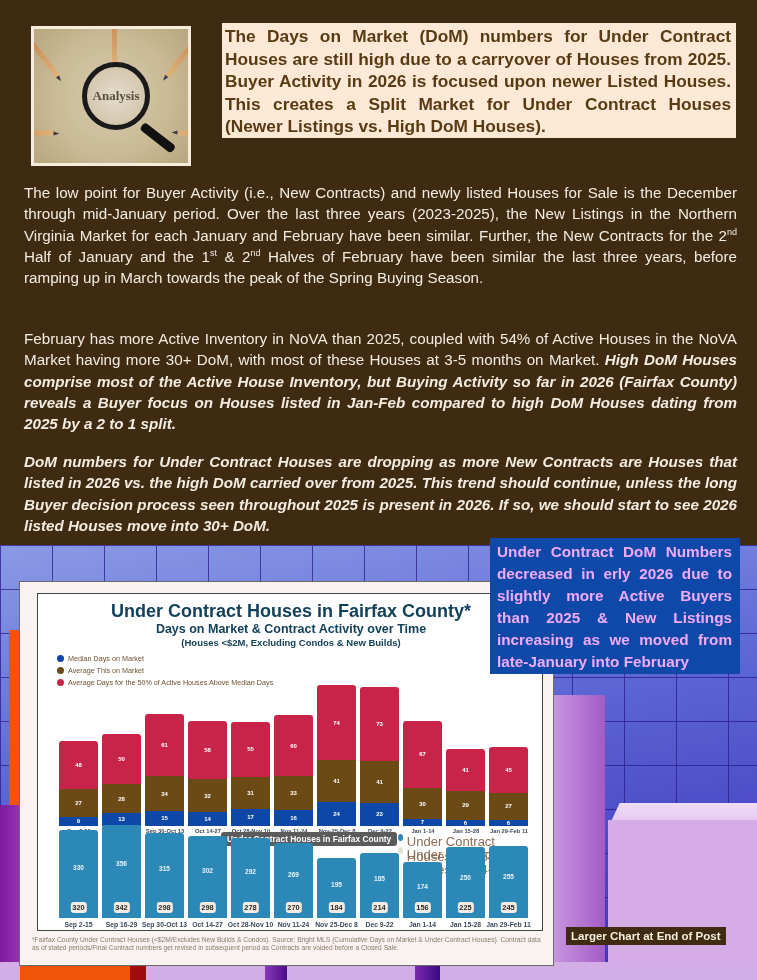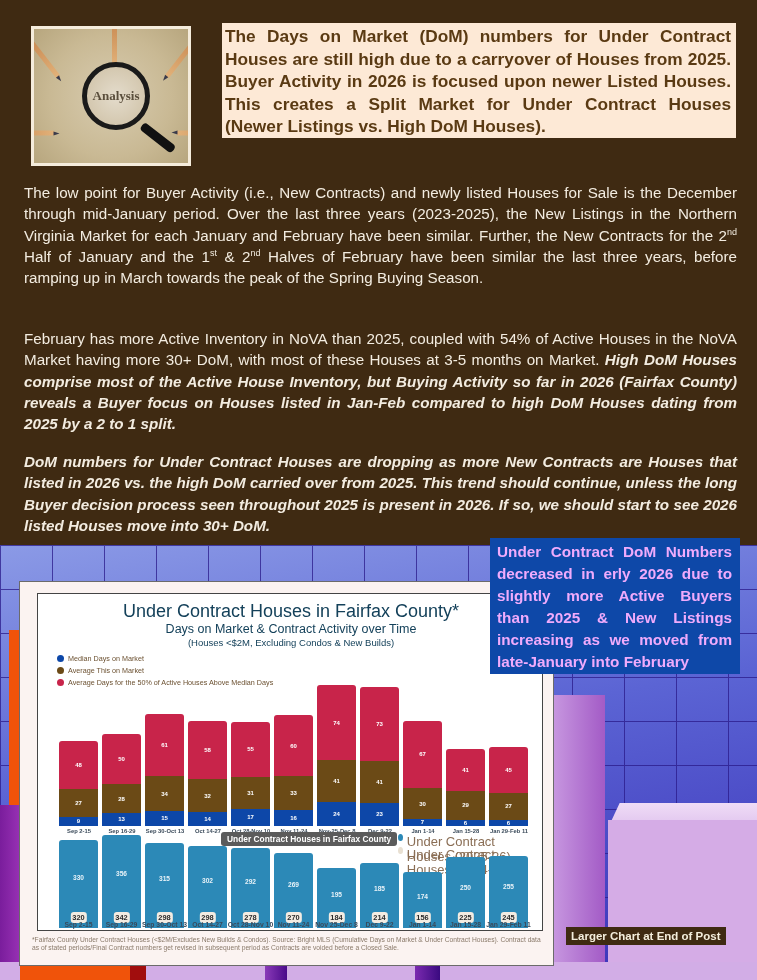--- a/index.html
+++ b/index.html
@@ -33,39 +33,39 @@
   .cube-top { position: absolute; left: 608px; top: 258px; width: 149px; height: 25px; background: linear-gradient(#efdcf6,#e0c3ee); transform: skewX(-25deg); transform-origin: 0 100%; }
   .pillar { position: absolute; left: 540px; top: 150px; width: 65px; height: 285px; background: linear-gradient(90deg,#d0a6e6,#a35bc6); }
   .bottom-strip { position: absolute; left: 0; top: 417px; width: 757px; height: 18px; background: #d2ade6; }
   .strip-org { position: absolute; left: 20px; top: 417px; width: 110px; height: 18px; background: #f0530a; }
   .strip-red { position: absolute; left: 130px; top: 417px; width: 16px; height: 18px; background: #a10d0d; }
   .strip-p1 { position: absolute; left: 265px; top: 417px; width: 22px; height: 18px; background: linear-gradient(90deg,#8a3ab8,#4a0a8a); }
   .strip-p2 { position: absolute; left: 415px; top: 417px; width: 25px; height: 18px; background: linear-gradient(90deg,#7b2ab0,#3a0a80); }
 
   .card { position: absolute; left: 19px; top: 581px; width: 535px; height: 385px; background: #fbf3f1; border: 1.5px solid #6b6b6b; }
   .card-inner { position: absolute; left: 17px; top: 11px; width: 506px; height: 338px; background: #fff; border: 1.5px solid #444; }
-  .ctitle { position: absolute; left: 0; width: 506px; text-align: center; color: #14415a; font-weight: normal; }
+  .ctitle { position: absolute; left: 0; width: 506px; text-align: center; color: #14415a; font-weight: bold; }
   .ct1 { top: 7px; font-size: 18px; }
   .ct2 { top: 28px; font-size: 12.5px; }
   .ct3 { top: 43px; font-size: 9.5px; }
 
   .legend { position: absolute; left: 19px; top: 58px; }
   .leg-row { display: flex; align-items: center; height: 12px; font-size: 7.2px; color: #6b5030; }
   .dot { width: 7px; height: 7px; border-radius: 50%; margin-right: 4px; }
 
   .bars1 { position: absolute; left: 19px; top: 90px; width: 470px; height: 142px; }
   .bar1 { position: absolute; bottom: 0; width: 39px; border-radius: 3px 3px 0 0; overflow: hidden; display: flex; flex-direction: column; }
   .seg { width: 100%; display: flex; align-items: center; justify-content: center; color: #fff; font-size: 6px; font-weight: bold; }
   .xlab1 { position: absolute; top: 234px; width: 50px; text-align: center; font-size: 5.8px; font-weight: bold; color: #3a4a5a; }
 
   .subtitle-pill { position: absolute; left: 183px; top: 238px; background: #5b5b5b; color: #fff; font-weight: bold; font-size: 8.4px; padding: 2px 6px; border-radius: 3px; }
   .legend2 { position: absolute; left: 360px; top: 240px; }
   .leg2-row { display: flex; height: 13px; font-size: 13px; color: #8a6e55; }
 
-  .bars2 { position: absolute; left: 19px; top: 260px; width: 470px; height: 74px; }
+  .bars2 { position: absolute; left: 19px; top: 250px; width: 470px; height: 74px; }
   .bar2 { position: absolute; bottom: 0; width: 39px; background: #2c89b7; border-radius: 3px 3px 0 0; }
   .bar2 .cur { position: absolute; width: 100%; text-align: center; color: #e7f2f8; font-size: 6.6px; font-weight: bold; }
   .bar2 .prev { position: absolute; bottom: 5px; left: 50%; transform: translateX(-50%); background: #f3ece2; border-radius: 3px; font-size: 7.4px; font-weight: bold; color: #2a2a2a; padding: 1px 2px; }
   .xlab2 { position: absolute; top: 327px; width: 55px; text-align: center; font-size: 6.8px; font-weight: bold; color: #3a4a5a; }
 
   .footnote { position: absolute; left: 12px; top: 354px; width: 515px; font-size: 6.7px; line-height: 8.4px; color: #8a7a6a; }
 
   .blue-callout { position: absolute; left: 490px; top: 538px; width: 250px; background: #0e48a8; color: #f0abfc; font-weight: bold; font-size: 15.3px; line-height: 22px; padding: 3px 8px 1px 7px; text-align: justify; }
 
   .larger { position: absolute; left: 566px; top: 927px; background: #3f2a12; color: #f4eedc; font-weight: bold; font-size: 11.5px; padding: 3px 5px; }

